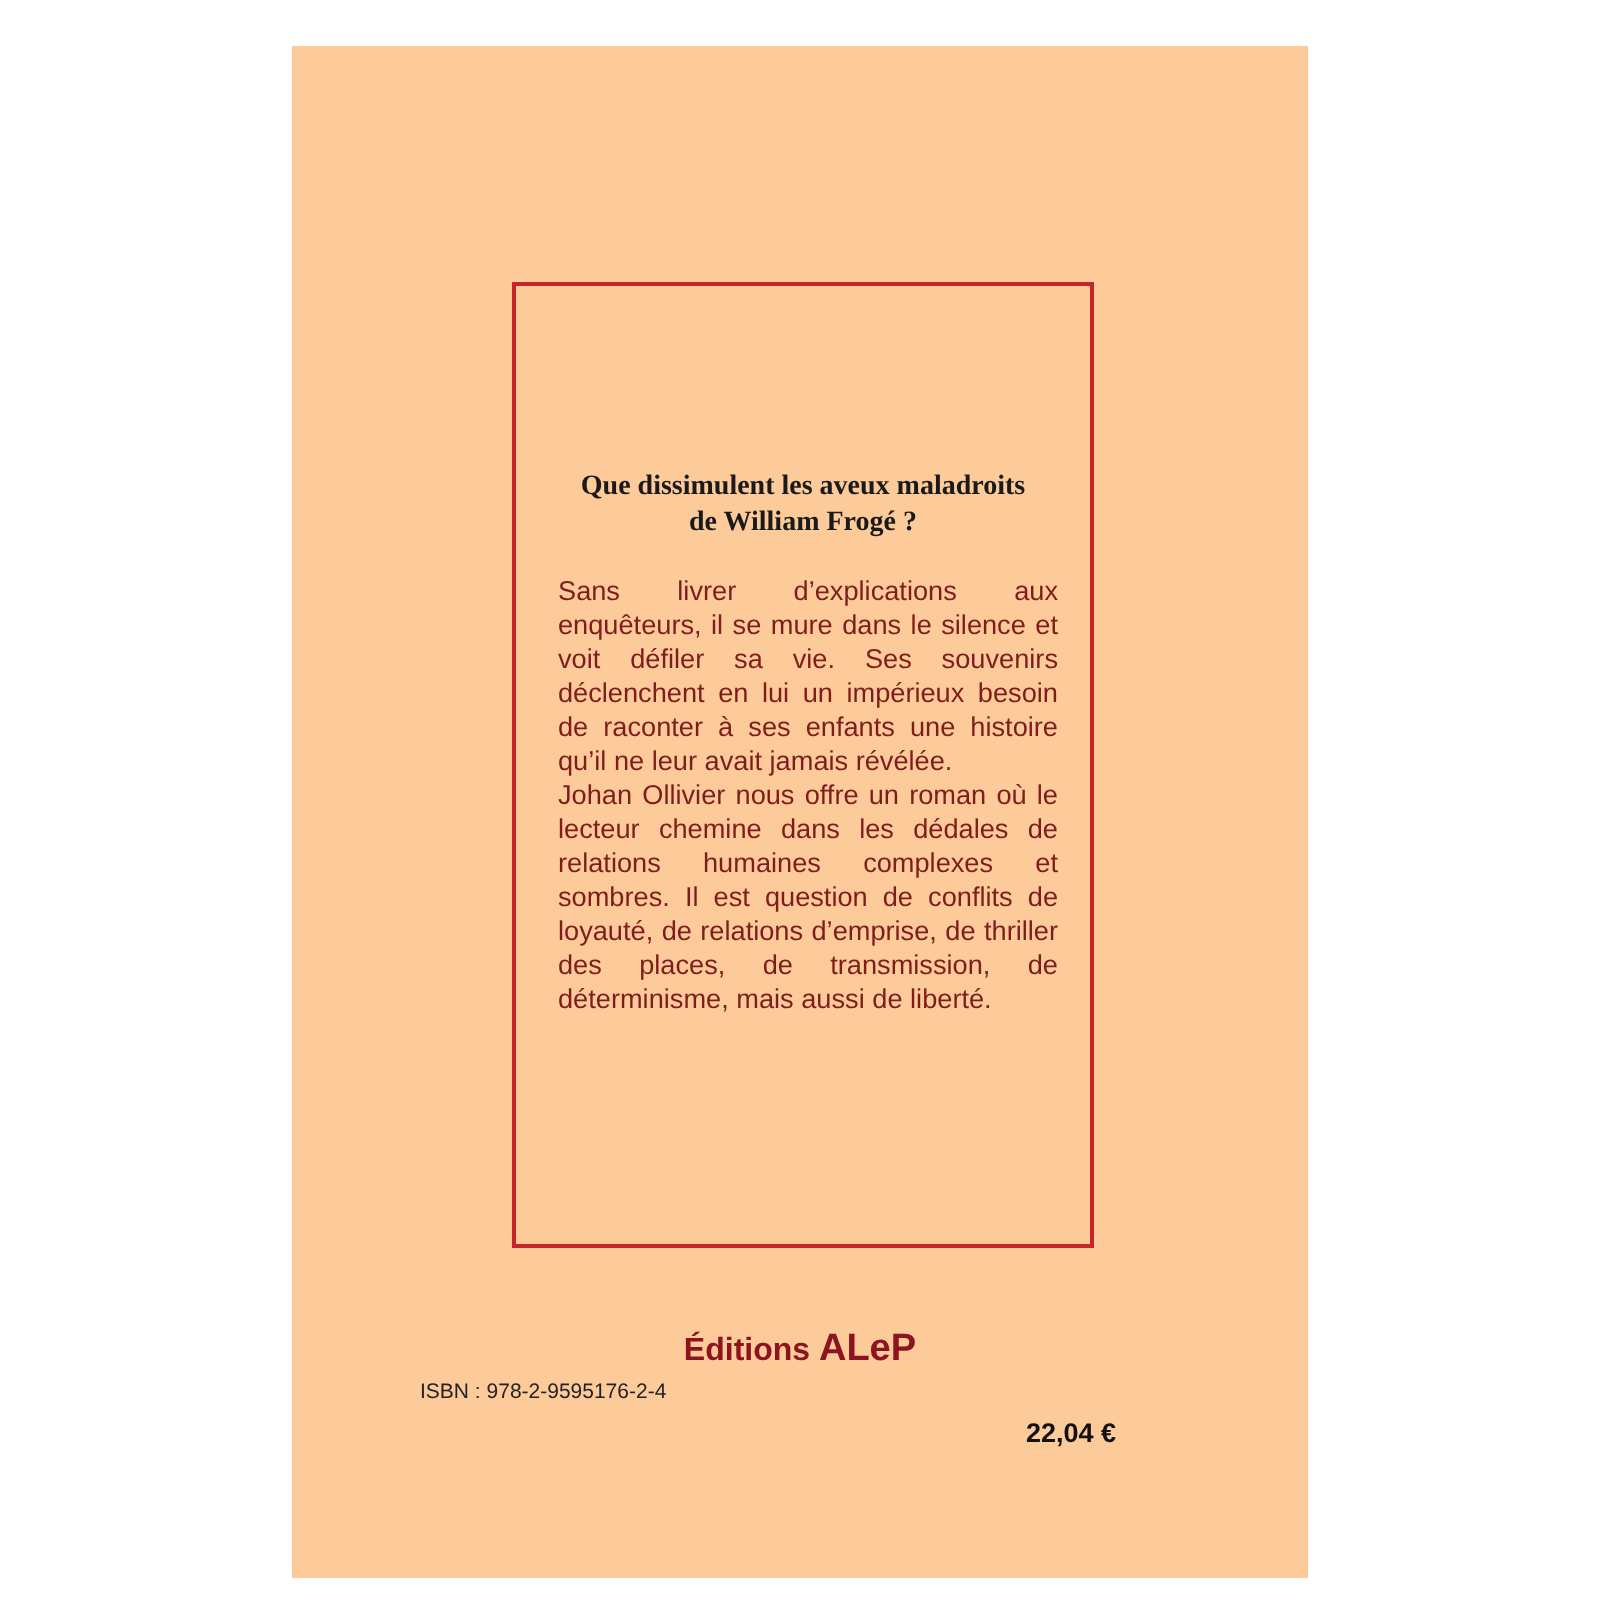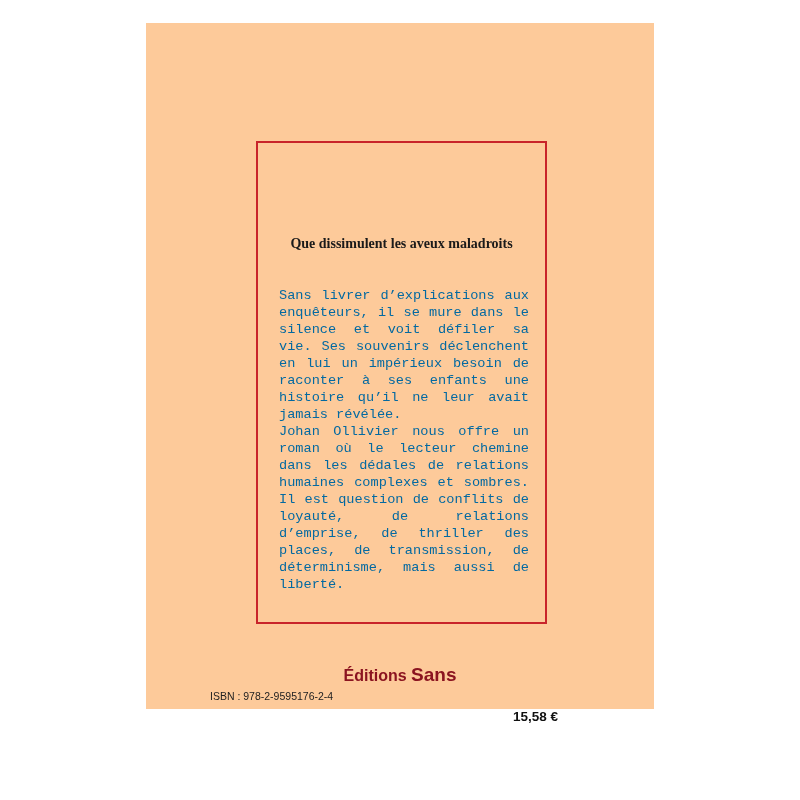--- a/index.html
+++ b/index.html
@@ -8,21 +8,21 @@
       width: 800px;
       height: 800px;
       background: #ffffff;
       overflow: hidden;
     }
     .cover {
       position: absolute;
       left: 146px;
       top: 23px;
       width: 508px;
-      height: 686px;
+      height: 766px;
       background: #fdca9a;
     }
     .frame {
       position: absolute;
       left: 110px;
       top: 118px;
       width: 291px;
       height: 483px;
       border: 2px solid #c8242a;
       box-sizing: border-box;
@@ -37,24 +37,24 @@
       font-weight: bold;
       font-size: 14px;
       line-height: 18px;
       color: #1a1a1a;
     }
     .blurb {
       position: absolute;
       left: 21px;
       width: 250px;
       top: 144px;
-      font-family: Liberation Mono, monospace;
+      font-family: Liberation Sans, sans-serif;
       font-size: 13.6px;
       line-height: 17px;
-      color: #0369a1;
+      color: #7f1d1d;
       text-align: justify;
     }
     .blurb p {
       margin: 0;
     }
     .publisher {
       position: absolute;
       left: 0;
       width: 508px;
       top: 641px;
@@ -86,27 +86,28 @@
       color: #111;
     }
   </style>
 </head>
 <body>
 
 <div class="cover">
   <div class="frame">
     <div class="headline">
       <div>Que dissimulent les aveux maladroits</div>
+      <div>de William Frogé ?</div>
     </div>
     <div class="blurb">
       <p>Sans livrer d’explications aux enquêteurs, il se mure dans le silence et voit défiler sa vie. Ses souvenirs déclenchent en lui un impérieux besoin de raconter à ses enfants une histoire qu’il ne leur avait jamais révélée.</p>
       <p>Johan Ollivier nous offre un roman où le lecteur chemine dans les dédales de relations humaines complexes et sombres. Il est question de conflits de loyauté, de relations d’emprise, de thriller des places, de transmission, de déterminisme, mais aussi de liberté.</p>
     </div>
   </div>
 
   <div class="publisher">
     <span>Éditions</span>
-    <span class="brand">Sans</span>
+    <span class="brand">ALeP</span>
   </div>
 
   <div class="isbn">ISBN : 978-2-9595176-2-4</div>
-  <div class="price">15,58 €</div>
+  <div class="price">22,04 €</div>
 </div>
 
 </body></html>

